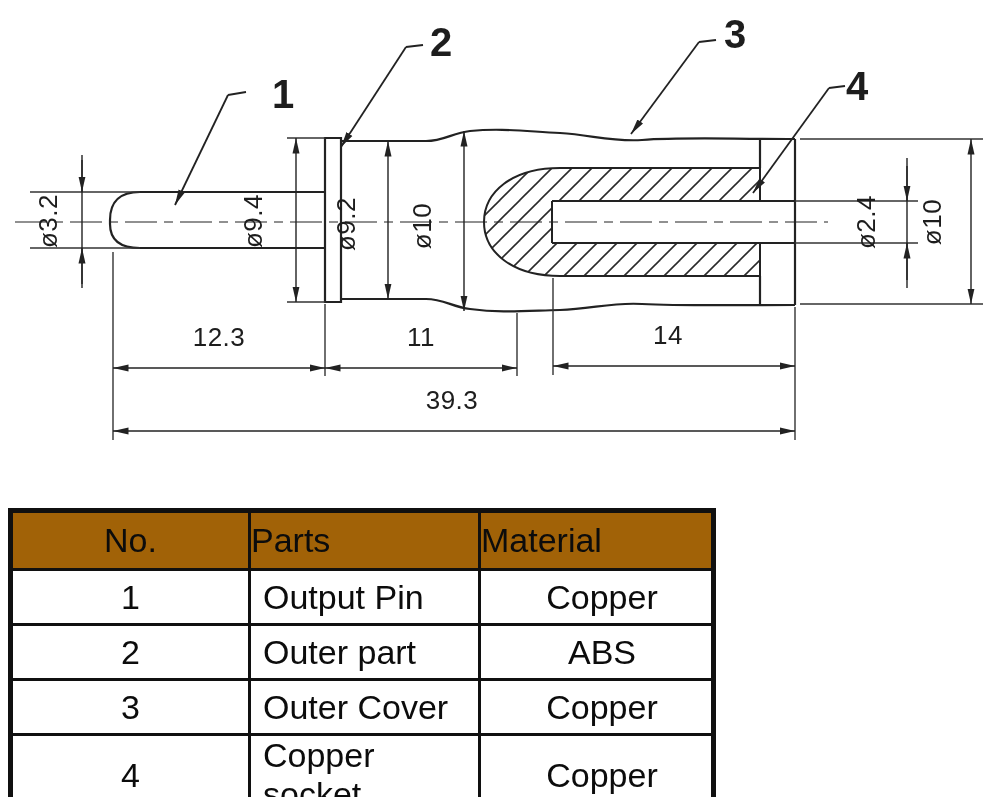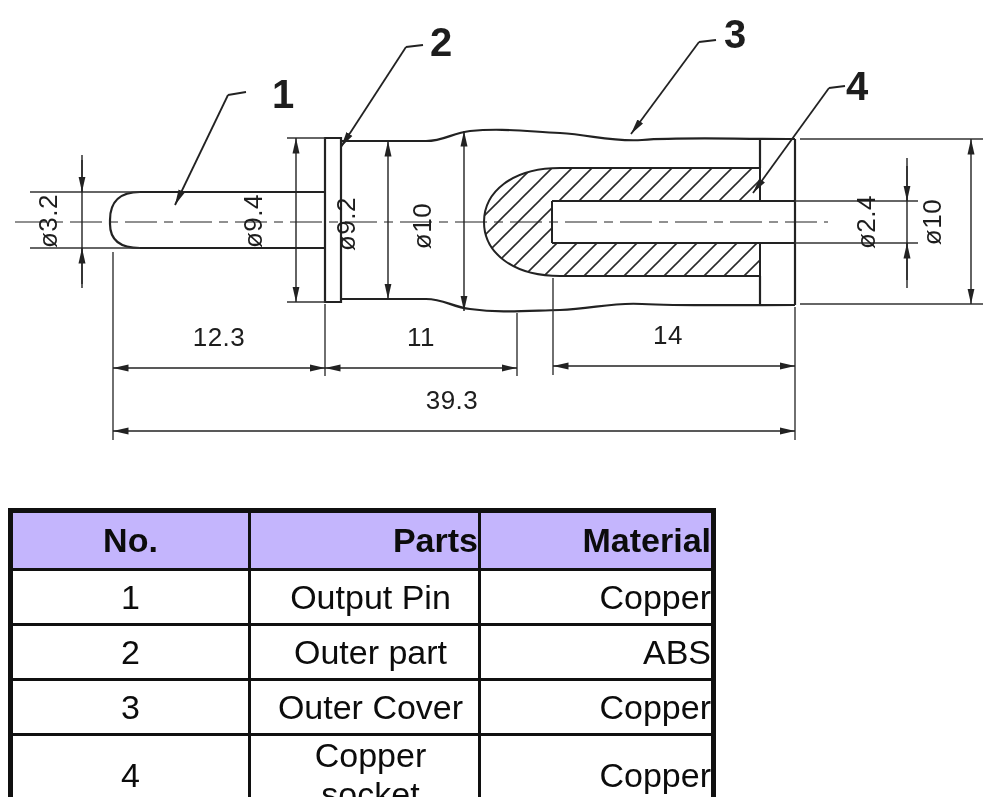--- a/index.html
+++ b/index.html
@@ -7,26 +7,26 @@
         font-family:"Liberation Sans",sans-serif;}
   .drawing{position:absolute;left:0;top:0;}
   svg text{fill:#1d1d1d;}
   .dimtxt{font-size:26px;letter-spacing:0.5px;}
   .numtxt{font-size:40px;font-weight:700;}
   
   .parts-table{position:absolute;left:8px;top:508px;width:692px;border-collapse:collapse;
                table-layout:fixed;font-size:34px;color:#0c0c0c;}
   .parts-table{border:5px solid #101010;}
   .parts-table th,.parts-table td{border:3px solid #101010;padding:0;}
-  .parts-table th{background:#c4b5fd;font-weight:700;height:55px;}
+  .parts-table th{background:#a16207;font-weight:400;height:55px;}
   .parts-table td{background:#fff;height:52px;}
   .c-no{width:235px;text-align:center;}
-  .c-part{width:227px;text-align:center;padding-left:12px !important;}
-  .c-mat{width:230px;text-align:right;padding-left:12px !important;}
-  th.c-part,th.c-mat{text-align:right;padding-left:0 !important;}
+  .c-part{width:227px;text-align:left;padding-left:12px !important;}
+  .c-mat{width:230px;text-align:center;padding-left:12px !important;}
+  th.c-part,th.c-mat{text-align:left;padding-left:0 !important;}
 </style>
 </head>
 <body>
 
 <div class="page">
 
   <svg class="drawing" width="1000" height="470" viewBox="0 0 1000 470">
     <defs>
       <marker id="arr" markerUnits="userSpaceOnUse" markerWidth="17" markerHeight="10" refX="15.5" refY="4.5" orient="auto-start-reverse">
         <path d="M15.5,4.5 L0,1 L0,8 Z" fill="#222"></path>

